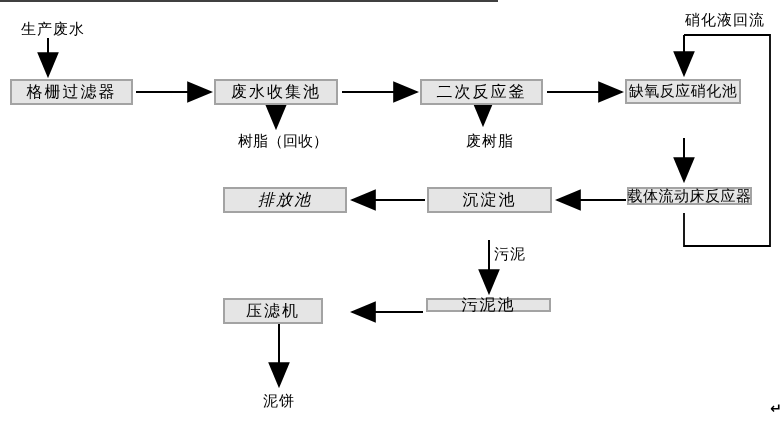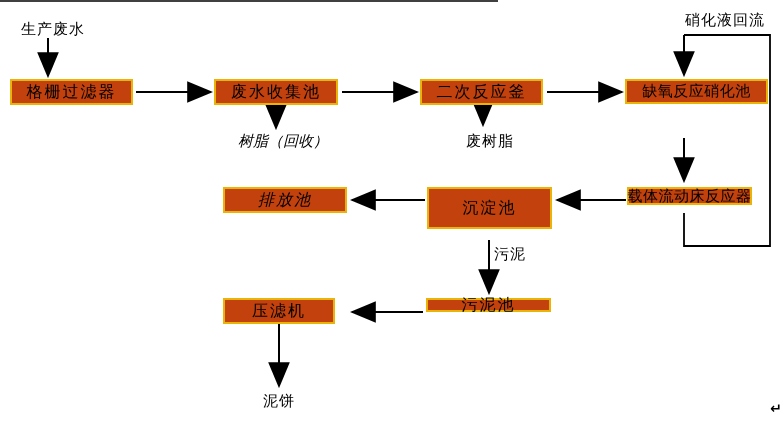--- a/index.html
+++ b/index.html
@@ -6,22 +6,22 @@
   #canvas{
     position:relative;
     width:783px;height:422px;
     background:#ffffff;
     font-family:"Liberation Sans","DejaVu Sans",sans-serif;
     color:#000;
     overflow:hidden;
   }
   .node{
     position:absolute;
-    border:2px solid #eab308;
-    background:#c2410c;
+    border:2px solid #a3a3a3;
+    background:#e5e5e5;
     display:flex;align-items:center;justify-content:center;
     font-size:16px;
     letter-spacing:2px;
     box-sizing:border-box;
     white-space:nowrap;
   }
   .node.tight{letter-spacing:0.5px;font-size:15px;}
   .flabel{
     position:absolute;
     font-size:15px;
@@ -81,35 +81,35 @@
 
     <line x1="279" y1="324" x2="279" y2="386" stroke="#000" stroke-width="2" marker-end="url(#ah)"></line>
   </svg>
 
   <div class="node" style="left:10px;top:79px;width:123px;height:26px;">格栅过滤器</div>
 
   <div class="node" style="left:214px;top:79px;width:124px;height:26px;">废水收集池</div>
 
   <div class="node" style="left:420px;top:79px;width:123px;height:26px;">二次反应釜</div>
 
-  <div class="node tight" style="left:625px;top:79px;width:143px;height:25px;">缺氧反应硝化池</div>
+  <div class="node tight" style="left:625px;top:79px;width:116px;height:25px;">缺氧反应硝化池</div>
 
   <div class="node" style="left:223px;top:187px;width:124px;height:26px;font-style:italic;">排放池</div>
 
-  <div class="node" style="left:427px;top:187px;width:125px;height:42px;">沉淀池</div>
+  <div class="node" style="left:427px;top:187px;width:125px;height:26px;">沉淀池</div>
 
   <div class="node tight" style="left:627px;top:187px;width:125px;height:18px;">载体流动床反应器</div>
 
-  <div class="node" style="left:223px;top:298px;width:112px;height:26px;">压滤机</div>
+  <div class="node" style="left:223px;top:298px;width:100px;height:26px;">压滤机</div>
 
   <div class="node" style="left:426px;top:298px;width:125px;height:14px;">污泥池</div>
 
   <div class="flabel" style="left:21px;top:20px;">生产废水</div>
 
-  <div class="flabel" style="left:238px;top:132px;letter-spacing:0;font-style:italic;">树脂（回收）</div>
+  <div class="flabel" style="left:238px;top:132px;letter-spacing:0;">树脂（回收）</div>
 
   <div class="flabel" style="left:466px;top:132px;">废树脂</div>
 
   <div class="flabel" style="left:685px;top:11px;">硝化液回流</div>
 
   <div class="flabel" style="left:494px;top:245px;">污泥</div>
 
   <div class="flabel" style="left:263px;top:392px;">泥饼</div>
 
   <div class="retmark" style="left:770px;top:400px;">↵</div>

